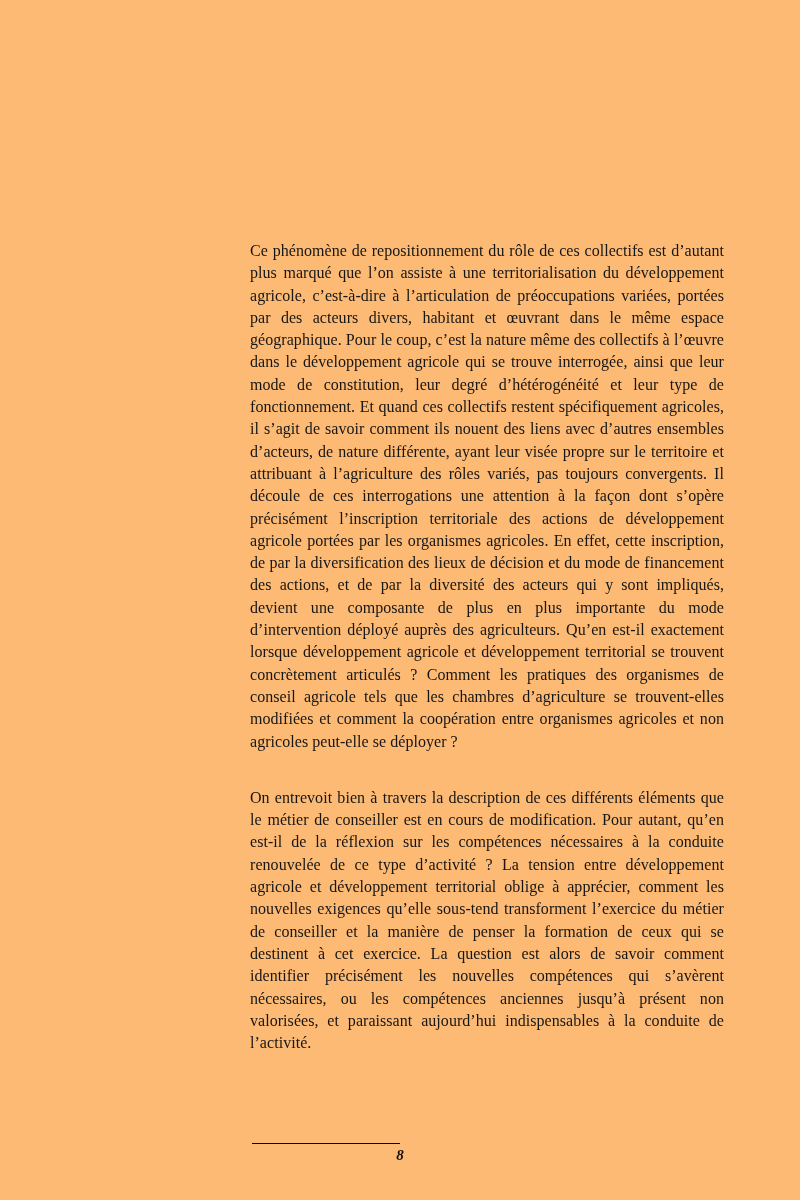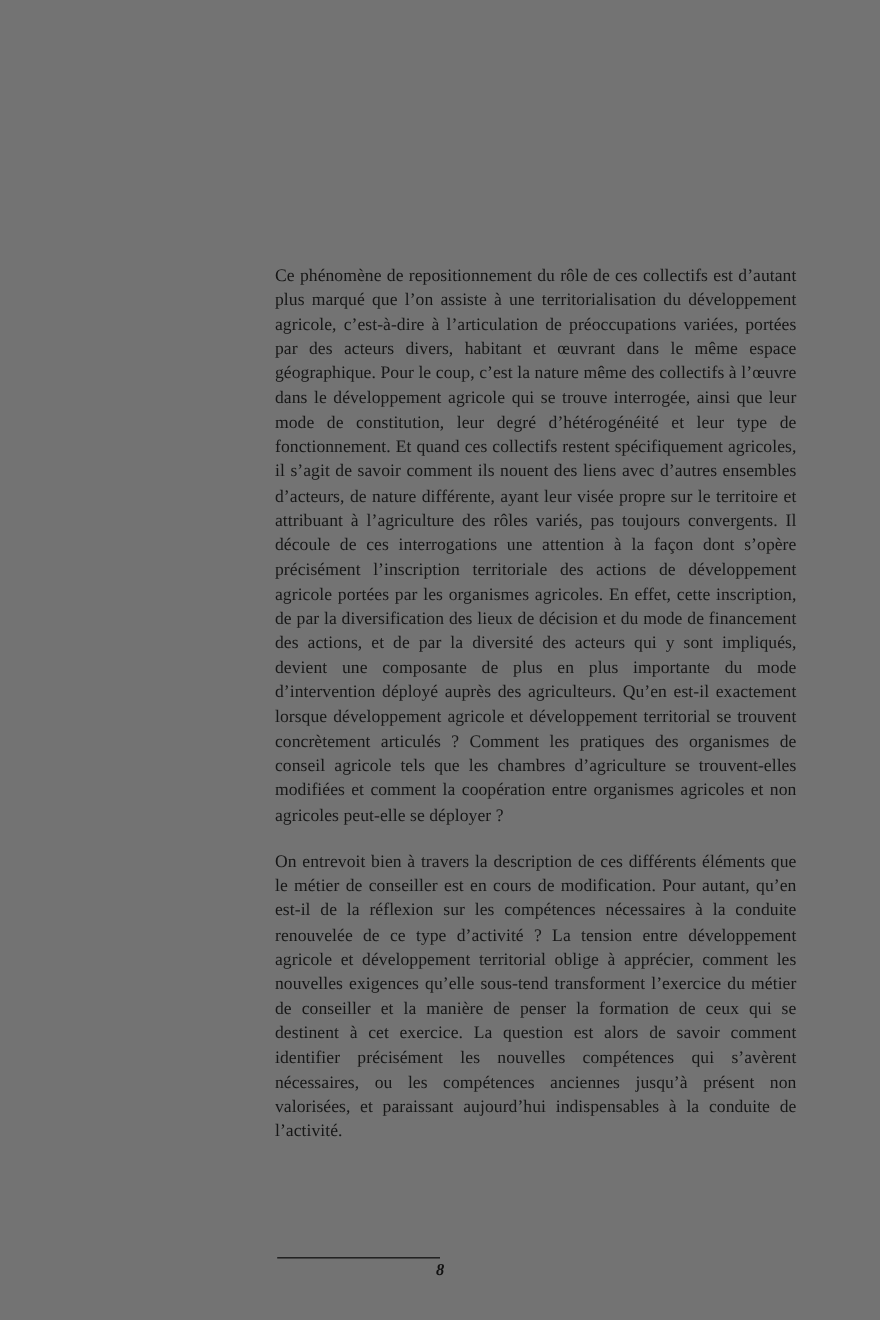--- a/index.html
+++ b/index.html
@@ -4,40 +4,40 @@
 <style>
   html, body {
     margin: 0;
     padding: 0;
     background: #ffffff;
   }
   .page {
     position: relative;
     width: 800px;
     height: 1200px;
-    background: #737373;
+    background: #fdba74;
     font-family: "Liberation Serif", "DejaVu Serif", serif;
     color: #161616;
     overflow: hidden;
   }
   .text-block {
     position: absolute;
     left: 250px;
     top: 240px;
     width: 474px;
     font-size: 16px;
     line-height: 22.3px;
     text-align: justify;
     letter-spacing: 0.05px;
   }
   .text-block p {
     margin: 0;
   }
   .text-block p + p {
-    margin-top: 20px;
+    margin-top: 34px;
   }
   .footer-rule {
     position: absolute;
     left: 252px;
     top: 1143px;
     width: 148px;
     border-top: 1.5px solid #000000;
   }
   .page-number {
     position: absolute;

